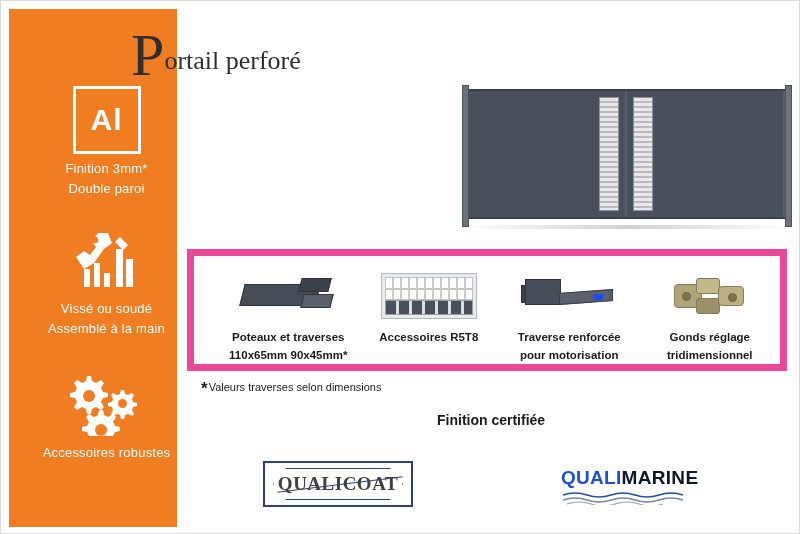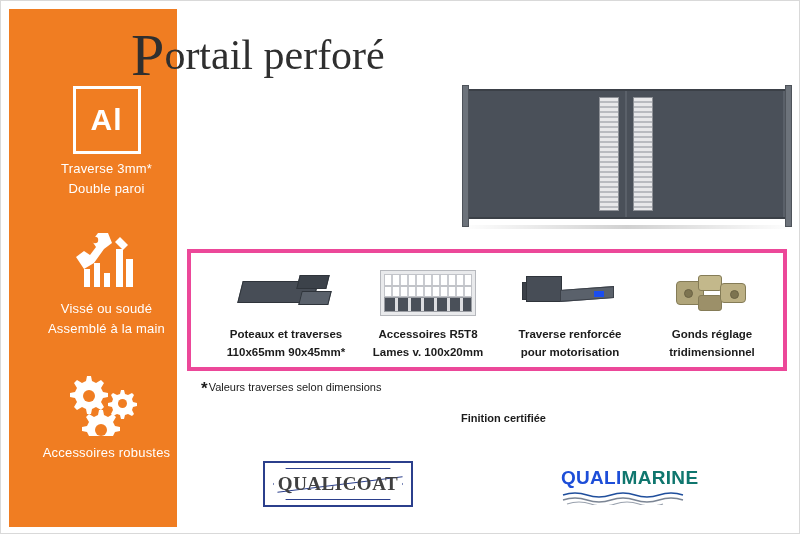--- a/index.html
+++ b/index.html
@@ -78,21 +78,21 @@
     color: #2f2f2f;
     font-family: "Liberation Serif", serif;
     white-space: nowrap;
   }
   .title .cap {
     font-size: 60px;
     line-height: 60px;
     vertical-align: -6px;
   }
   .title .rest {
-    font-size: 42px;
+    font-size: 26px;
     line-height: 38px;
   }
 
   
   .gate-wrap {
     position: absolute;
     left: 466px;
     top: 88px;
     width: 320px;
     height: 130px;
@@ -149,21 +149,21 @@
     background: linear-gradient(to right, rgba(0,0,0,0), rgba(0,0,0,.18), rgba(0,0,0,0));
   }
 
   
   .features {
     position: absolute;
     left: 186px;
     top: 248px;
     width: 600px;
     height: 122px;
-    border: 4px solid #ec4899;
+    border: 7px solid #ec4899;
     box-sizing: border-box;
     display: flex;
     padding-left: 24px;
   }
   .feature {
     flex: 1;
     position: relative;
     text-align: center;
     padding-top: 8px;
     box-sizing: border-box;
@@ -272,23 +272,23 @@
   .footnote .star {
     font-size: 17px;
     font-weight: bold;
     vertical-align: -3px;
     margin-right: 1px;
   }
 
   
   .certified {
     position: absolute;
-    left: 460px;
+    left: 436px;
     top: 411px;
-    font-size: 11px;
+    font-size: 14px;
     font-weight: bold;
     color: #1b1b1b;
     white-space: nowrap;
   }
 
   
   .logo-qualicoat {
     position: absolute;
     left: 262px;
     top: 460px;
@@ -337,38 +337,38 @@
     width: 160px;
     height: 40px;
   }
   .logo-qualimarine .txt {
     font-family: "Liberation Sans", sans-serif;
     font-size: 19px;
     letter-spacing: .3px;
     white-space: nowrap;
   }
   .logo-qualimarine .q1 { color: #1d4ed8; font-weight: bold; }
-  .logo-qualimarine .q2 { color: #0f766e; font-weight: bold; }
+  .logo-qualimarine .q2 { color: #0f172a; font-weight: bold; }
   .logo-qualimarine .waves {
     margin-top: 2px;
     height: 14px;
   }
 </style>
 </head>
 <body>
 
 <div id="page">
 
   <div class="sidebar">
 
     <div class="side-block block-a">
       <div class="art">
         <div class="al-box">Al</div>
       </div>
-      <div class="side-line">Traverse 3mm*</div>
+      <div class="side-line">Finition 3mm*</div>
       <div class="side-line">Double paroi</div>
     </div>
 
     <div class="side-block block-b">
       <div class="art">
         <svg width="78" height="62" viewBox="0 0 78 62" aria-hidden="true">
           <path d="M30 4 L24 12 L28 18 L22 26 L16 22 L8 28 L16 40 L26 34 L36 20 L44 14 L40 4 Z" fill="#ffffff"></path>
           <circle cx="27" cy="11" r="3.2" fill="#f07d22"></circle>
           <rect x="16" y="40" width="6" height="18" fill="#ffffff"></rect>
           <rect x="26" y="34" width="6" height="24" fill="#ffffff"></rect>
@@ -433,21 +433,20 @@
 
     <div class="feature">
       <div class="icon">
         <div class="ic-perf">
           <div class="row-dots"></div>
           <div class="row-dots"></div>
           <div class="row-slats"></div>
         </div>
       </div>
       <div class="cap1">Accessoires R5T8</div>
-      <div class="cap2">Lames v. 100x20mm</div>
     </div>
 
     <div class="feature">
       <div class="icon">
         <div class="ic-motor">
           <div class="box2"></div>
           <div class="box"></div>
           <div class="arm"></div>
           <div class="led"></div>
         </div>

